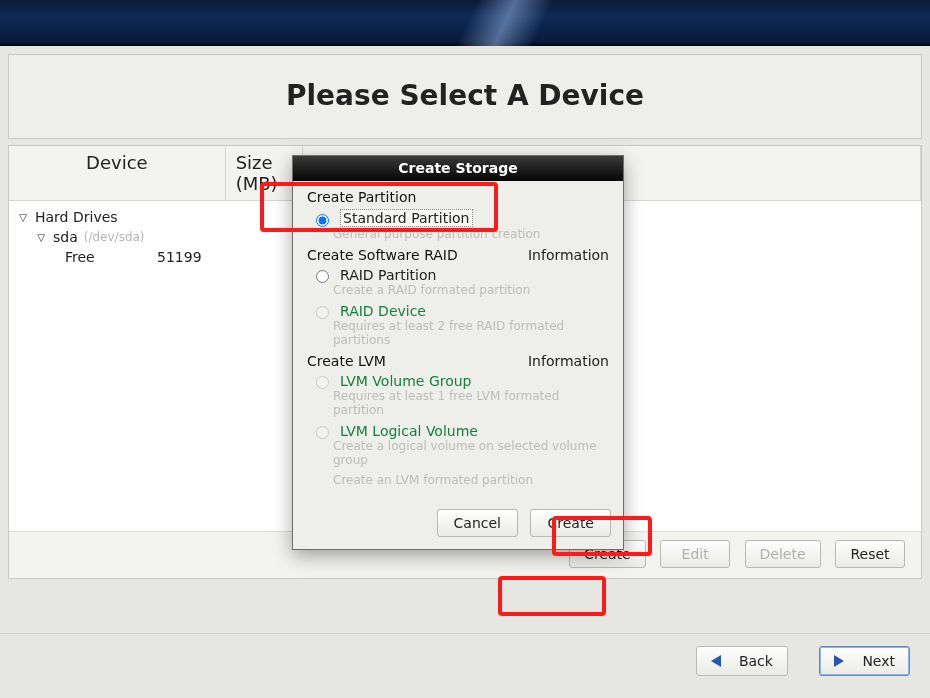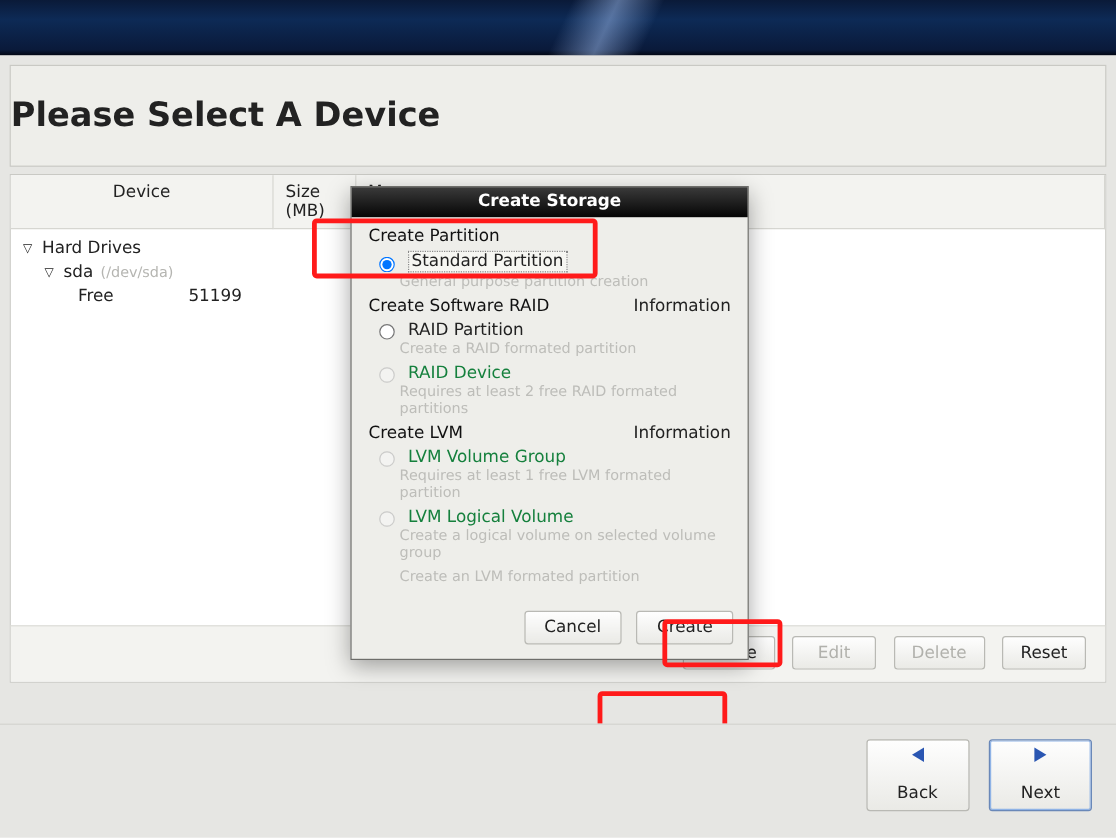--- a/index.html
+++ b/index.html
@@ -22,20 +22,21 @@
   .top-band::after {
     content:"";
     position:absolute; right:340px; top:0; width:170px; height:46px;
     background: linear-gradient(115deg, rgba(255,255,255,0) 30%, rgba(160,190,240,0.5) 50%, rgba(255,255,255,0) 70%);
   }
   .page-title-wrap {
     margin: 8px 8px 0 8px;
     border:1px solid #c9c9c4;
     background: #eeeeea;
     padding: 24px 0 26px;
+    text-align:center;
   }
   .page-title {
     font-size: 28px;
     font-weight: bold;
     margin:0;
   }
   .partition-panel {
     margin: 6px 8px 0 8px;
     border:1px solid #c9c9c4;
     background:#ffffff;
@@ -45,21 +46,21 @@
     border-collapse: collapse;
   }
   table.devices th {
     text-align:left;
     font-weight:normal;
     color:#222;
     padding:6px 10px 6px 10px;
     background:#f3f3f0;
     border-bottom:1px solid #d6d6d1;
     border-right:1px solid #d6d6d1;
-    font-size:14px;
+    font-size:18px;
     vertical-align: top;
     margin-top: 31px;
   }
   table.devices th.dev-col { width:175px; text-align:center;}
   table.devices th.size-col { width:55px; }
   table.devices th.mount-col { width:500px; }
   .tree { padding:6px 4px 12px 8px; height:330px;}
   .tree-row { display:flex; align-items:center; gap:6px; padding:2px 0 2px 0;}
   .tree-label { }
   .tree-sub { color:#b5b5b1; font-size:12px;}
@@ -91,27 +92,26 @@
     position:absolute; left:0; right:0; bottom:0;
     padding:12px 20px 22px;
     border-top:1px solid #d4d4cf;
     background:#e6e6e3;
     text-align:right;
   }
   .navbtn {
     display:inline-flex; align-items:center; gap:18px;
     min-width:86px;
     padding:6px 14px;
-    margin-left:12px;
+    margin-left:27px;
     border:1px solid #b9b9b4;
     border-radius:3px;
     background: linear-gradient(#fefefe,#eaeae6);
     font-size:14px;
     justify-content:center;
-    flex-direction:column;
   }
   .navbtn.primary { border-color:#6a88b8; box-shadow:0 0 0 1px #8fb3e6 inset;}
   .arrow-left {
     width:0;height:0;border-top:6px solid transparent;border-bottom:6px solid transparent;border-right:10px solid #2a56b2;
   }
   .arrow-right {
     width:0;height:0;border-top:6px solid transparent;border-bottom:6px solid transparent;border-left:10px solid #2a56b2;
   }
   
   .dialog {

